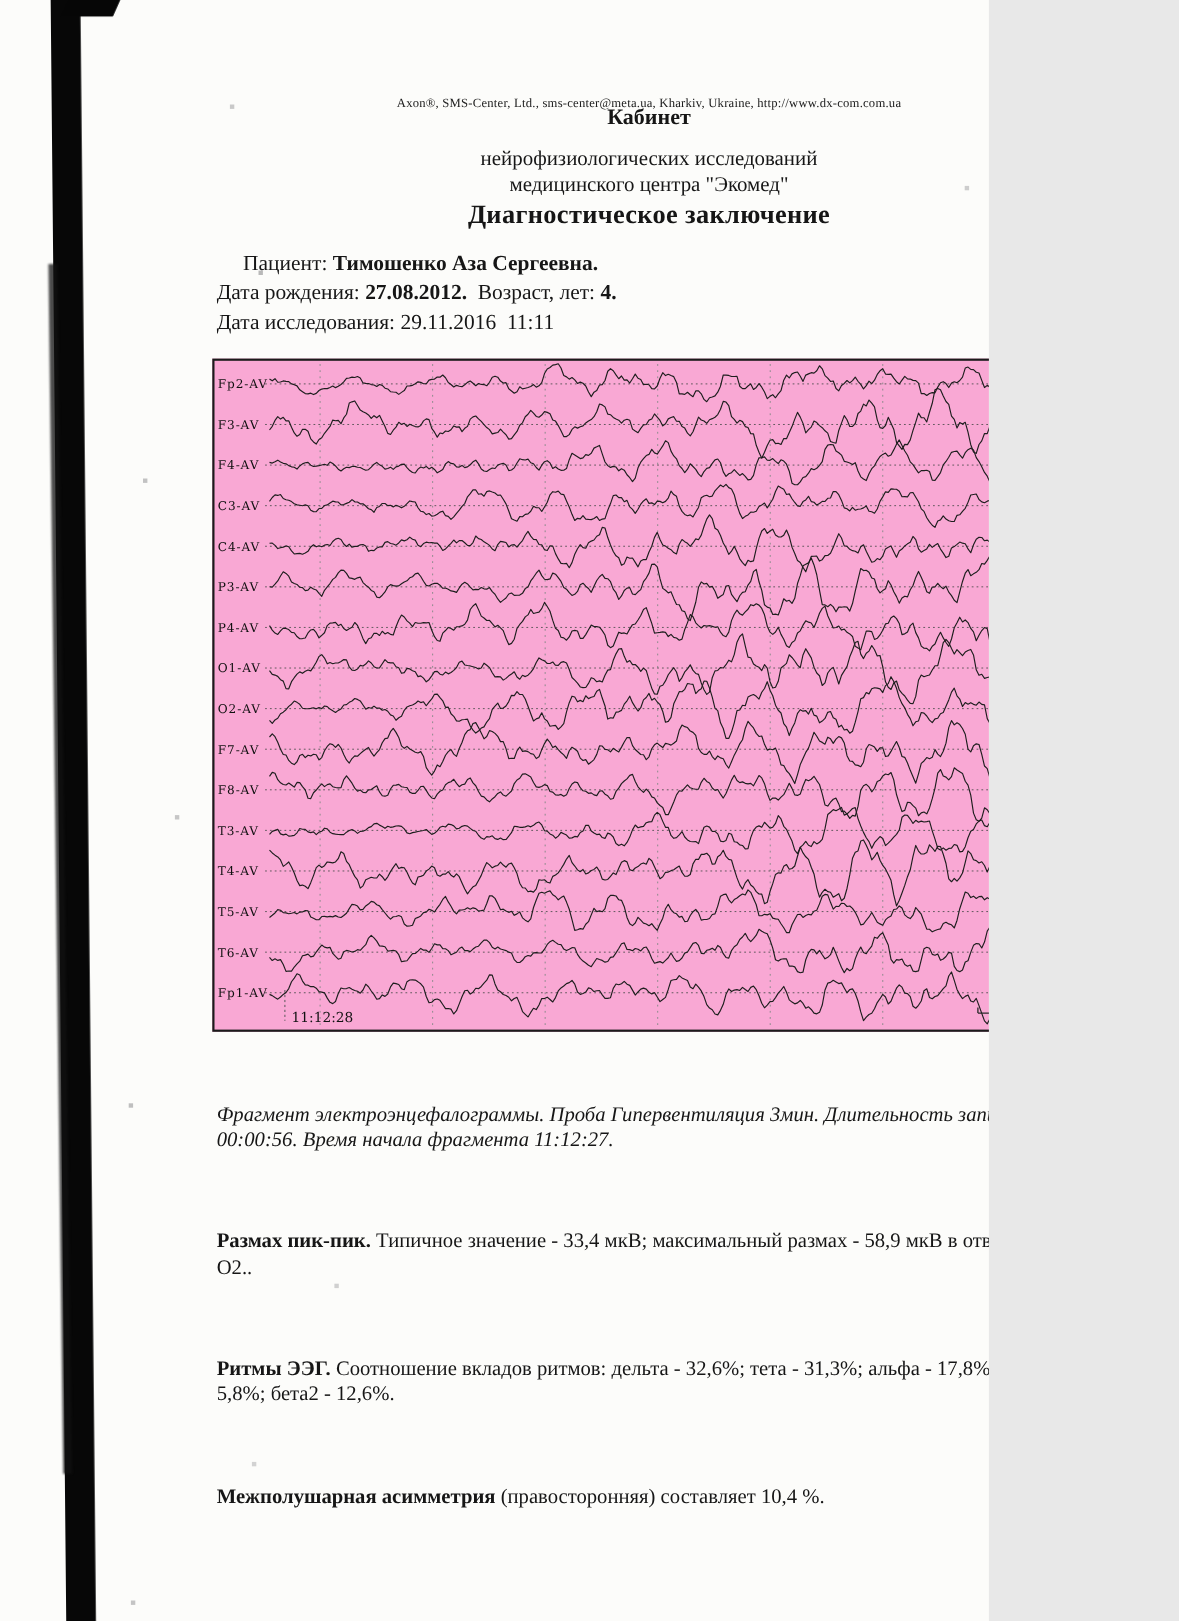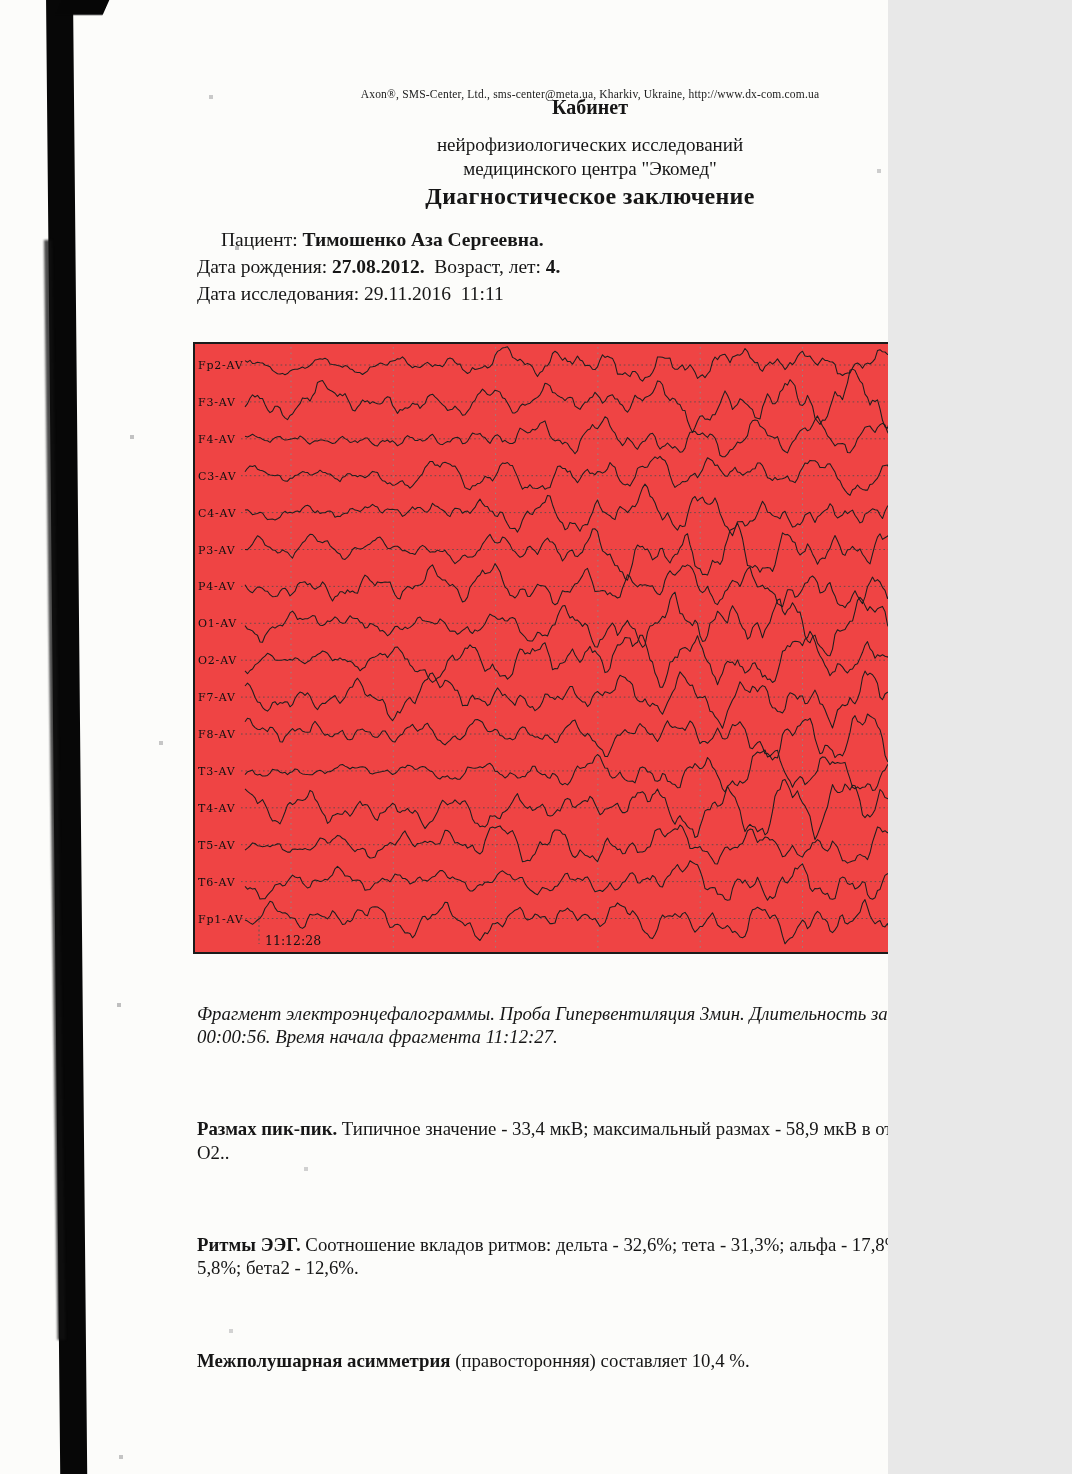--- a/index.html
+++ b/index.html
@@ -1,17 +1,17 @@
 <!DOCTYPE html>
 <html><head>
 <meta charset="utf-8">
 <style>
   html,body{margin:0;padding:0;background:#e8e8e8;}
   #page{position:relative;width:888px;height:1474px;background:#fcfcfa;overflow:hidden;
-        font-family:"Liberation Serif", serif;color:#161616;}
+        font-family:"Liberation Serif", serif;color:#161616;padding-left:11px;}
   
   .scan-strip{position:absolute;left:46px;top:-6px;width:27px;height:1488px;background:#070707;
               transform:rotate(-0.55deg);transform-origin:top left;filter:blur(0.4px);}
   .scan-strip2{position:absolute;left:44px;top:240px;width:8px;height:1100px;background:#111;
                transform:rotate(-0.7deg);transform-origin:top left;filter:blur(1px);opacity:.75;}
   .scan-blob{position:absolute;left:58px;top:0;width:48px;height:15px;background:#060606;
              transform:skewX(-24deg);filter:blur(0.4px);}
   .specks{position:absolute;left:0;top:0;width:2px;height:2px;background:transparent;
           box-shadow:236px 247px 0 1px #b9b9b9, 131px 436px 0 1px #c2c2c2, 907px 398px 0 1px #cccccc,
                      160px 742px 0 1px #c6c6c6, 118px 1004px 0 1px #bfbfbf, 305px 1168px 0 1px #d0d0d0,
@@ -22,22 +22,22 @@
   #meta-line{top:88px;font-size:11.5px;letter-spacing:.2px;color:#202020;}
   #org1{top:96px;font-size:20px;font-weight:bold;}
   #org2{top:134px;font-size:19px;}
   #org3{top:158px;font-size:19px;}
   #doc-title{top:183px;font-size:24px;font-weight:bold;letter-spacing:.3px;}
   
   .pat{position:absolute;left:197px;font-size:19.5px;white-space:pre;}
   .b{font-weight:bold;}
   #pat1{top:229px;margin-left:24px;} #pat2{top:256px;} #pat3{top:283px;}
   
-  #chart{position:absolute;left:193px;top:342px;width:819px;height:612px;
-         border:2px solid #1b1b1b;box-sizing:border-box;background:#ef4444;}
+  #chart{position:absolute;left:193px;top:326px;width:819px;height:612px;
+         border:2px solid #1b1b1b;box-sizing:border-box;background:#f9a8d4;}
   #eeg-svg{display:block;}
   
   .mark1{position:absolute;left:1058px;top:436px;width:2px;height:33px;background:#777;}
   .mark2{position:absolute;left:1056px;top:798px;width:2px;height:34px;background:#4a4a4a;}
   .mark2-arrow{position:absolute;left:1052px;top:830px;width:0;height:0;
                border-left:5px solid transparent;border-right:5px solid transparent;border-top:8px solid #4a4a4a;}
   
   #report{position:absolute;left:186px;top:944px;font-size:18.8px;line-height:23.4px;white-space:pre;}
   .para{margin:11px;}
   .cap{font-style:italic;}

